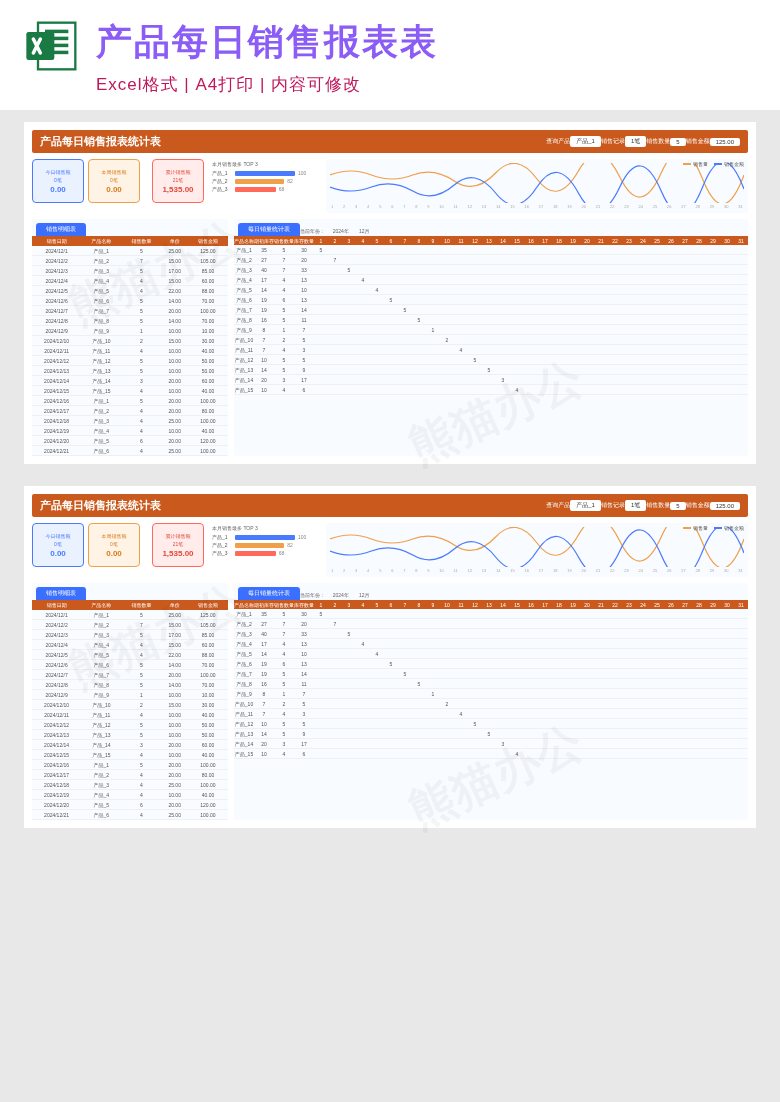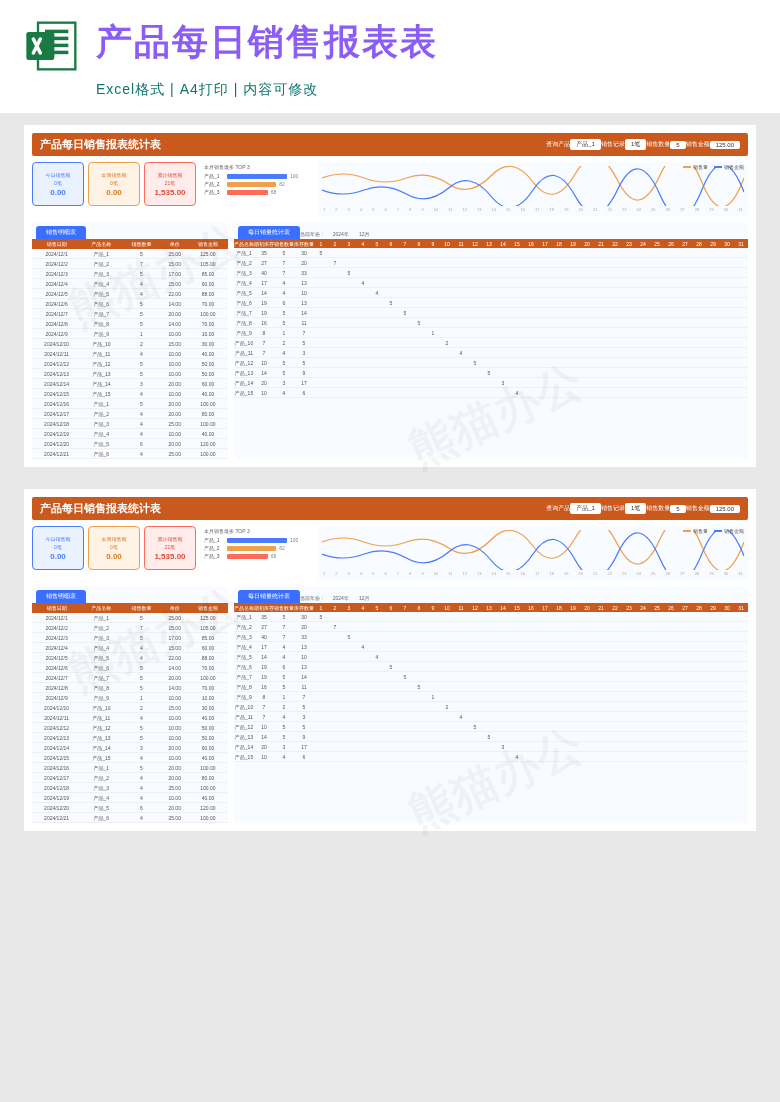--- a/index.html
+++ b/index.html
@@ -1,40 +1,40 @@
 <!DOCTYPE html>
 <html><head>
 <meta charset="utf-8">
 <style>
   * { box-sizing: border-box; margin: 0; padding: 0; }
   body { font-family: "Microsoft YaHei", Arial, sans-serif; background: #e8e8e8; width: 780px; }
   .header { background: #fff; padding: 18px 24px 14px; display: flex; align-items: flex-start; gap: 16px; }
   .excel-icon { width: 56px; height: 56px; flex-shrink: 0; }
   .header-text { flex: 1; }
   .main-title { font-size: 36px; font-weight: 700; color: #8b5cf6; letter-spacing: 2px; }
-  .sub-title { font-size: 14px; color: #0f766e; margin-top: 14px; letter-spacing: 1px; }
+  .sub-title { font-size: 17px; color: #be185d; margin-top: 6px; letter-spacing: 1px; }
   .previews { padding: 12px 24px 24px; display: flex; flex-direction: column; gap: 22px; }
   .sheet { background: #fff; width: 732px; padding: 8px; font-size: 6px; color: #555; position: relative; }
   .wm { position: absolute; color: rgba(0,0,0,0.04); font-size: 46px; font-weight: 700; transform: rotate(-24deg); pointer-events: none; }
   .wm1 { top: 120px; left: 40px; }
   .wm2 { top: 260px; left: 380px; }
   .sheet-head { background: #c9591c; color: #fff; display: flex; align-items: center; padding: 4px 8px; gap: 0; border-radius: 2px; }
   .sheet-title { font-size: 11px; font-weight: 700; flex-shrink: 0; }
   .hf { background: #fff; color: #333; padding: 1px 6px; border-radius: 2px; font-size: 6px; }
   .hl { color: #fff; font-size: 6px; }
   .top-row { display: flex; gap: 6px; margin-top: 6px; }
   .kpi-wrap { display: flex; gap: 4px; }
   .kpi { width: 52px; height: 44px; border-radius: 4px; display: flex; flex-direction: column; align-items: center; justify-content: center; font-size: 6px; }
   .kpi .kl { font-size: 5px; margin-bottom: 2px; }
   .kpi .kv { font-size: 8px; font-weight: 700; }
   .kpi1 { background: #eaf1ff; border: 1px solid #4a7bff; }
   .kpi1 .kl { color: #4a7bff; } .kpi1 .kv { color: #4a7bff; }
   .kpi2 { background: #fff3e6; border: 1px solid #f0a04a; }
   .kpi2 .kl { color: #d97a1a; } .kpi2 .kv { color: #d97a1a; }
-  .kpi3 { background: #ffeceb; border: 1px solid #ff6a5a; }
+  .kpi3 { background: #ffeceb; border: 1px solid #ff6a5a; margin-left: 8px; }
   .kpi3 .kl { color: #e24a3a; } .kpi3 .kv { color: #e24a3a; }
   .bar-chart { width: 110px; padding: 2px; }
   .bc-title { font-size: 5px; color: #666; margin-bottom: 3px; }
   .bc-row { display: flex; align-items: center; gap: 3px; margin-bottom: 2px; }
   .bc-lab { width: 20px; font-size: 5px; }
   .bc-bar { height: 5px; border-radius: 1px; }
   .bc-val { font-size: 5px; color: #888; }
   .line-chart { flex: 1; background: #f8fbff; border-radius: 3px; padding: 4px; position: relative; }
   .legend { position: absolute; right: 4px; top: 2px; font-size: 5px; display: flex; gap: 6px; }
   .leg-i { display: flex; align-items: center; gap: 2px; }

